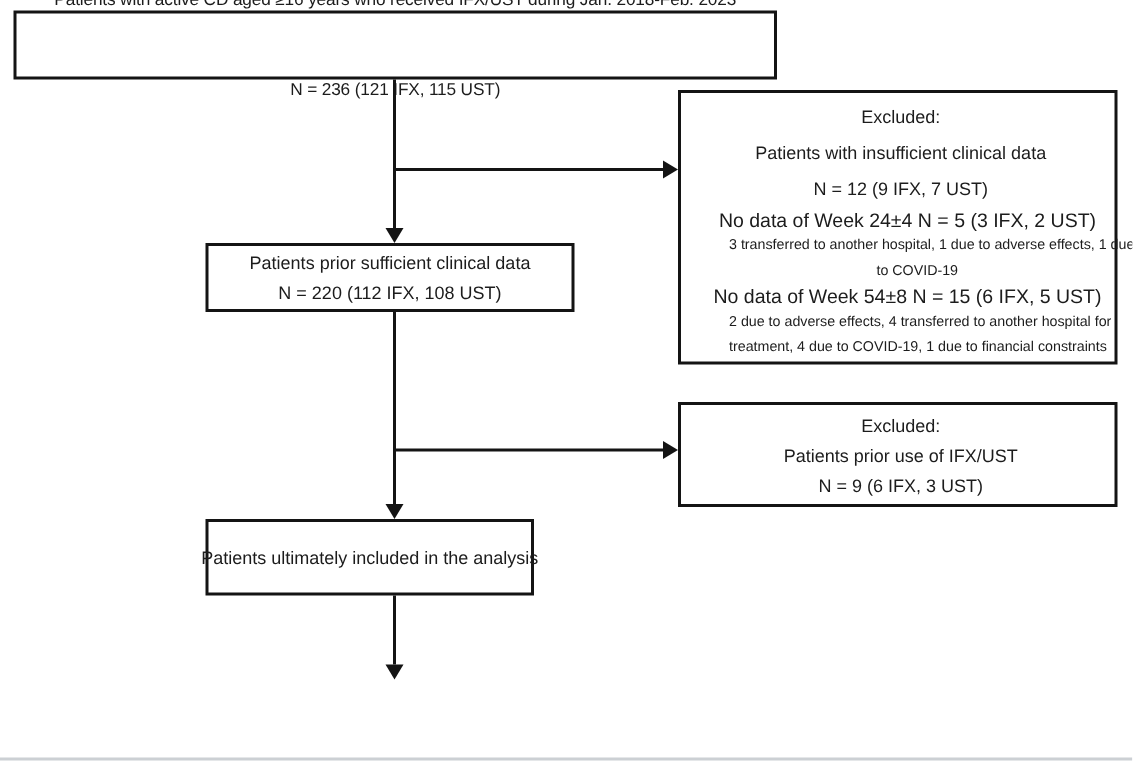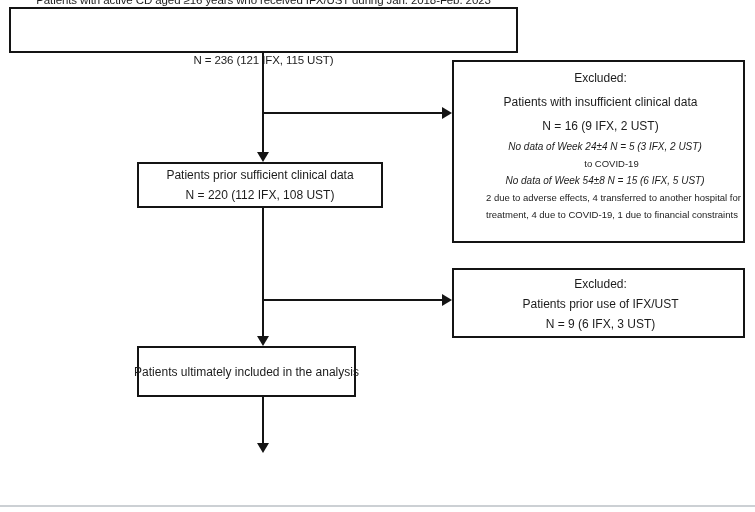--- a/index.html
+++ b/index.html
@@ -40,21 +40,21 @@
     gap: 40px;
   }
   #box-excl1 { left: 452px; top: 60px; width: 293px; height: 183px; padding: 4px 6px 0 10px; }
   #box-sufficient { left: 137px; top: 162px; width: 246px; height: 46px; }
   #box-excl2 { left: 452px; top: 268px; width: 293px; height: 70px; padding: 4px 6px 0 10px; }
   #box-included { left: 137px; top: 346px; width: 219px; height: 51px; }
   #box-subgroup { left: 139px; top: 453px; width: 251px; height: 50px; }
 
   .xline { font-size: 12px; line-height: 24px; white-space: nowrap; }
   .xline.h  { font-size: 12px; line-height: 24px; }
-  .xline.s1 { font-size: 10px; line-height: 17px; padding-left: 9px; font-style: italic; }
+  .xline.s1 { font-size: 13px; line-height: 17px; padding-left: 9px; }
   .xline.s2 { font-size: 9.5px; line-height: 17px; padding-left: 22px; }
   #box-excl2 .xline { line-height: 20px; }
 
   .conn {
     position: absolute;
     background: #141414;
   }
   .arrow-down {
     position: absolute;
     width: 0; height: 0;
@@ -88,22 +88,23 @@
 
   <div class="conn" style="left:262px; top:53px; width:2px; height:99px;"></div>
   <div class="arrow-down" style="left:257px; top:152px;"></div>
 
   <div class="conn" style="left:263px; top:112px; width:179px; height:2px;"></div>
   <div class="arrow-right" style="left:442px; top:107px;"></div>
 
   <div id="box-excl1" class="fbox">
     <div class="xline h">Excluded:</div>
     <div class="xline h">Patients with insufficient clinical data</div>
-    <div class="xline h">N = 16 (9 IFX, 2 UST)</div>
+    <div class="xline h">N = 12 (9 IFX, 7 UST)</div>
     <div class="xline s1">No data of Week 24±4 N = 5 (3 IFX, 2 UST)</div>
+    <div class="xline s2">3 transferred to another hospital, 1 due to adverse effects, 1 due</div>
     <div class="xline s2">to COVID-19</div>
     <div class="xline s1">No data of Week 54±8 N = 15 (6 IFX, 5 UST)</div>
     <div class="xline s2">2 due to adverse effects, 4 transferred to another hospital for</div>
     <div class="xline s2">treatment, 4 due to COVID-19, 1 due to financial constraints</div>
   </div>
 
   <div id="box-sufficient" class="fbox center-box">
     <div class="bline">Patients prior sufficient clinical data</div>
     <div class="bline">N = 220 (112 IFX, 108 UST)</div>
   </div>

